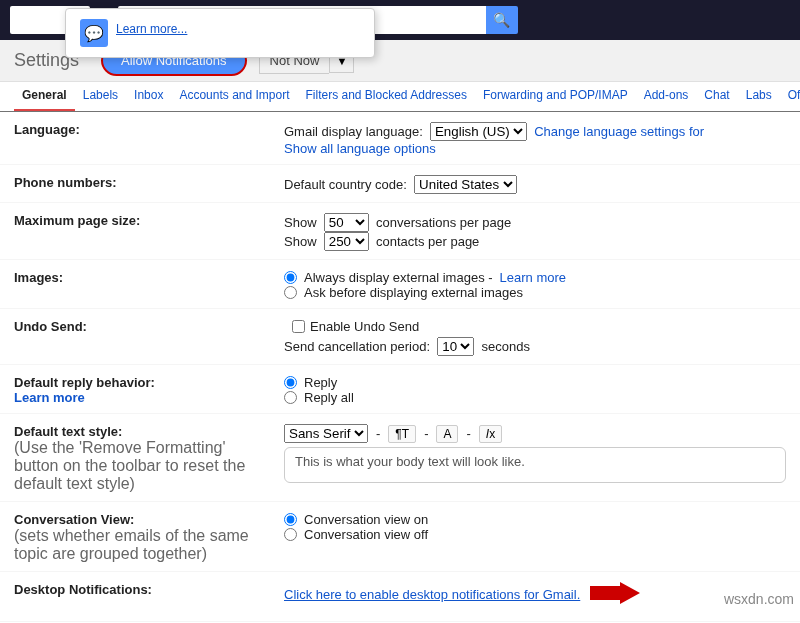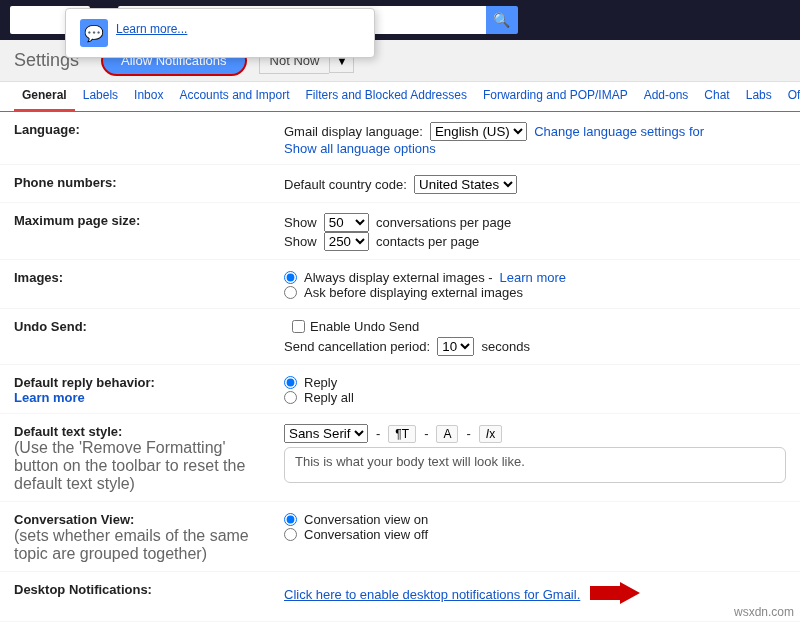--- a/index.html
+++ b/index.html
@@ -47,21 +47,21 @@
     .checkbox-row input[type=checkbox] { margin: 0; }
 
     .text-style-box { border: 1px solid #ccc; padding: 6px 10px; margin-top: 4px; font-size: 13px; color: #555; border-radius: 6px; min-height: 36px; }
     .toolbar-row { display: flex; align-items: center; gap: 8px; margin-bottom: 4px; font-size: 13px; }
     .toolbar-btn { border: 1px solid #ccc; background: #f9f9f9; padding: 1px 6px; font-size: 12px; cursor: pointer; border-radius: 2px; }
 
     .notif-link-highlight { color: #1155cc; text-decoration: underline; cursor: pointer; font-size: 13px; }
 
     .desktop-notif-section .value-cell { position: relative; }
 
-    .watermark { position: fixed; bottom: 4px; right: 6px; font-size: 12px; color: #888; }
+    .watermark { position: fixed; bottom: 16px; right: 6px; font-size: 14px; color: #888; }
   </style>
 </head>
 <body>
 
 <div class="top-bar">
   <div class="top-bar-logo"></div>
   <div class="top-bar-search">
     <input type="text" placeholder="Search mail" style="">
     <button title="Search">
       <span style="color:white;font-size:14px;">🔍</span>

